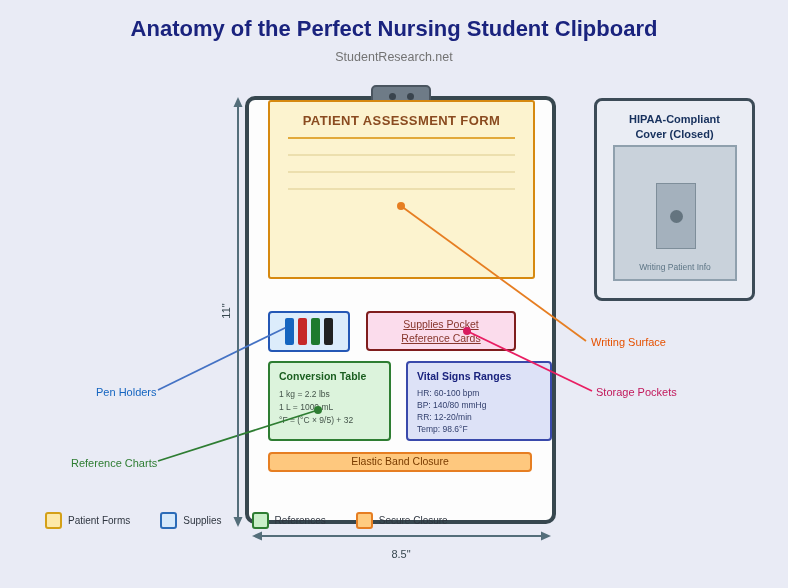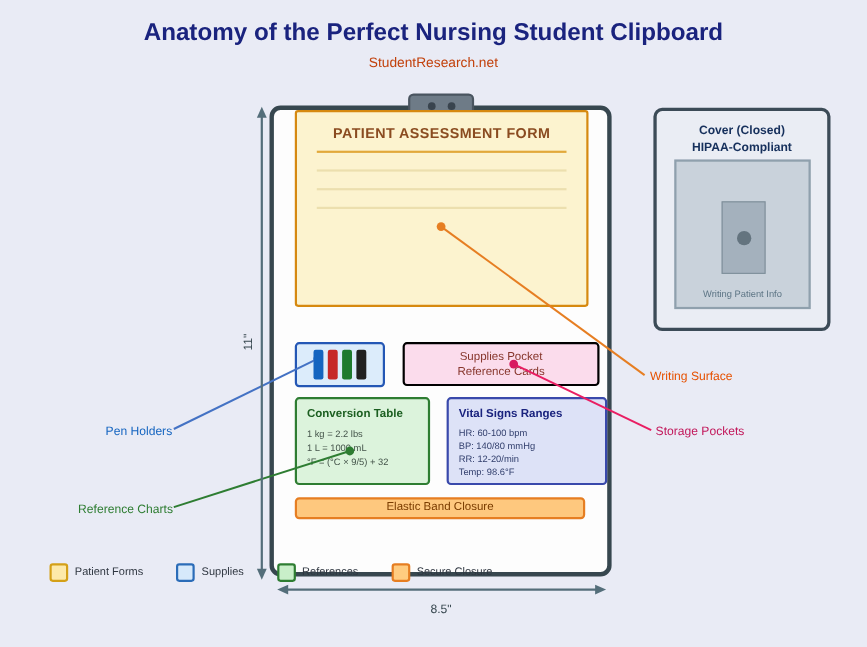--- a/index.html
+++ b/index.html
@@ -3,21 +3,21 @@
 <meta charset="utf-8">
 <style>
   * { margin:0; padding:0; box-sizing:border-box; }
   html,body { background:#e9ebf5; }
   body { font-family:"Liberation Sans", sans-serif; }
   .canvas { position:relative; width:788px; height:588px; background:#e9ebf5; overflow:hidden; }
 
   .title { position:absolute; top:16px; left:0; width:788px; text-align:center;
            font-size:22px; font-weight:bold; color:#1a237e; }
   .subtitle { position:absolute; top:50px; left:0; width:788px; text-align:center;
-              font-size:12.5px; color:#c2410c; cursor:pointer; }
+              font-size:12.5px; color:#737373; cursor:pointer; }
 
   
   .clipboard { position:absolute; left:245px; top:96px; width:311px; height:428px;
                background:#fdfdfd; border:4px solid #37474f; border-radius:10px; }
   .clip { position:absolute; left:371px; top:85px; width:60px; height:22px;
           background:#6e7b87; border:2px solid #4a5560; border-radius:5px;
           display:flex; align-items:center; justify-content:center; gap:11px; }
   .clip-dot { width:7px; height:7px; border-radius:50%; background:#39444e; }
 
   .form-panel { position:absolute; left:268px; top:100px; width:267px; height:179px;
@@ -25,24 +25,24 @@
   .form-title { margin-top:11px; text-align:center; font-size:13px; font-weight:bold;
                 color:#8a4b20; letter-spacing:0.4px; }
   .form-sep { margin:9px 18px 0; height:2px; background:#e2a93b; }
   .form-line { margin:15px 18px 0; height:2px; background:#ecdfae; }
 
   .pen-panel { position:absolute; left:268px; top:311px; width:82px; height:41px;
                background:#dcecfb; border:2px solid #2457b5; border-radius:4px;
                display:flex; align-items:center; justify-content:center; gap:4px; }
   .pen { width:9px; height:27px; border-radius:2px; }
 
-  .pocket-panel { position:absolute; left:366px; top:311px; width:179px; height:40px;
-                  background:#fbdcec; border:2px solid #000000; border-radius:4px;
+  .pocket-panel { position:absolute; left:366px; top:311px; width:150px; height:40px;
+                  background:#fbdcec; border:2px solid #7f1d1d; border-radius:4px;
                   display:flex; flex-direction:column; align-items:center; justify-content:center;
-                  font-size:10.5px; color:#87362c; line-height:14px; }
+                  font-size:10.5px; color:#87362c; line-height:14px;text-decoration:underline; }
 
   .conv-panel { position:absolute; left:268px; top:361px; width:123px; height:80px;
                 background:#dcf3dc; border:2px solid #2e7d32; border-radius:4px; padding:7px 9px; }
   .conv-title { font-size:10.5px; font-weight:bold; color:#1b5e20; margin-bottom:6px; }
   .conv-row { font-size:8.5px; color:#44544a; line-height:13px; }
 
   .vitals-panel { position:absolute; left:406px; top:361px; width:146px; height:80px;
                   background:#dde2f7; border:2px solid #3949ab; border-radius:4px; padding:7px 9px; }
   .vitals-title { font-size:10.5px; font-weight:bold; color:#1a237e; margin-bottom:5px; }
   .vitals-row { font-size:8.5px; color:#33406e; line-height:12px; }
@@ -137,22 +137,22 @@
     <div class="vitals-row">HR: 60-100 bpm</div>
     <div class="vitals-row">BP: 140/80 mmHg</div>
     <div class="vitals-row">RR: 12-20/min</div>
     <div class="vitals-row">Temp: 98.6°F</div>
   </div>
 
   <div class="band">Elastic Band Closure</div>
 
   <div class="hipaa-panel">
     <div class="hipaa-title">
+      <div>HIPAA-Compliant</div>
       <div>Cover (Closed)</div>
-      <div>HIPAA-Compliant</div>
     </div>
     <div class="hipaa-inner">
       <div class="hipaa-board">
         <div class="hipaa-circle"></div>
       </div>
       <div class="hipaa-caption">Writing Patient Info</div>
     </div>
   </div>
 
   <svg class="lines-svg" viewBox="0 0 788 588">

